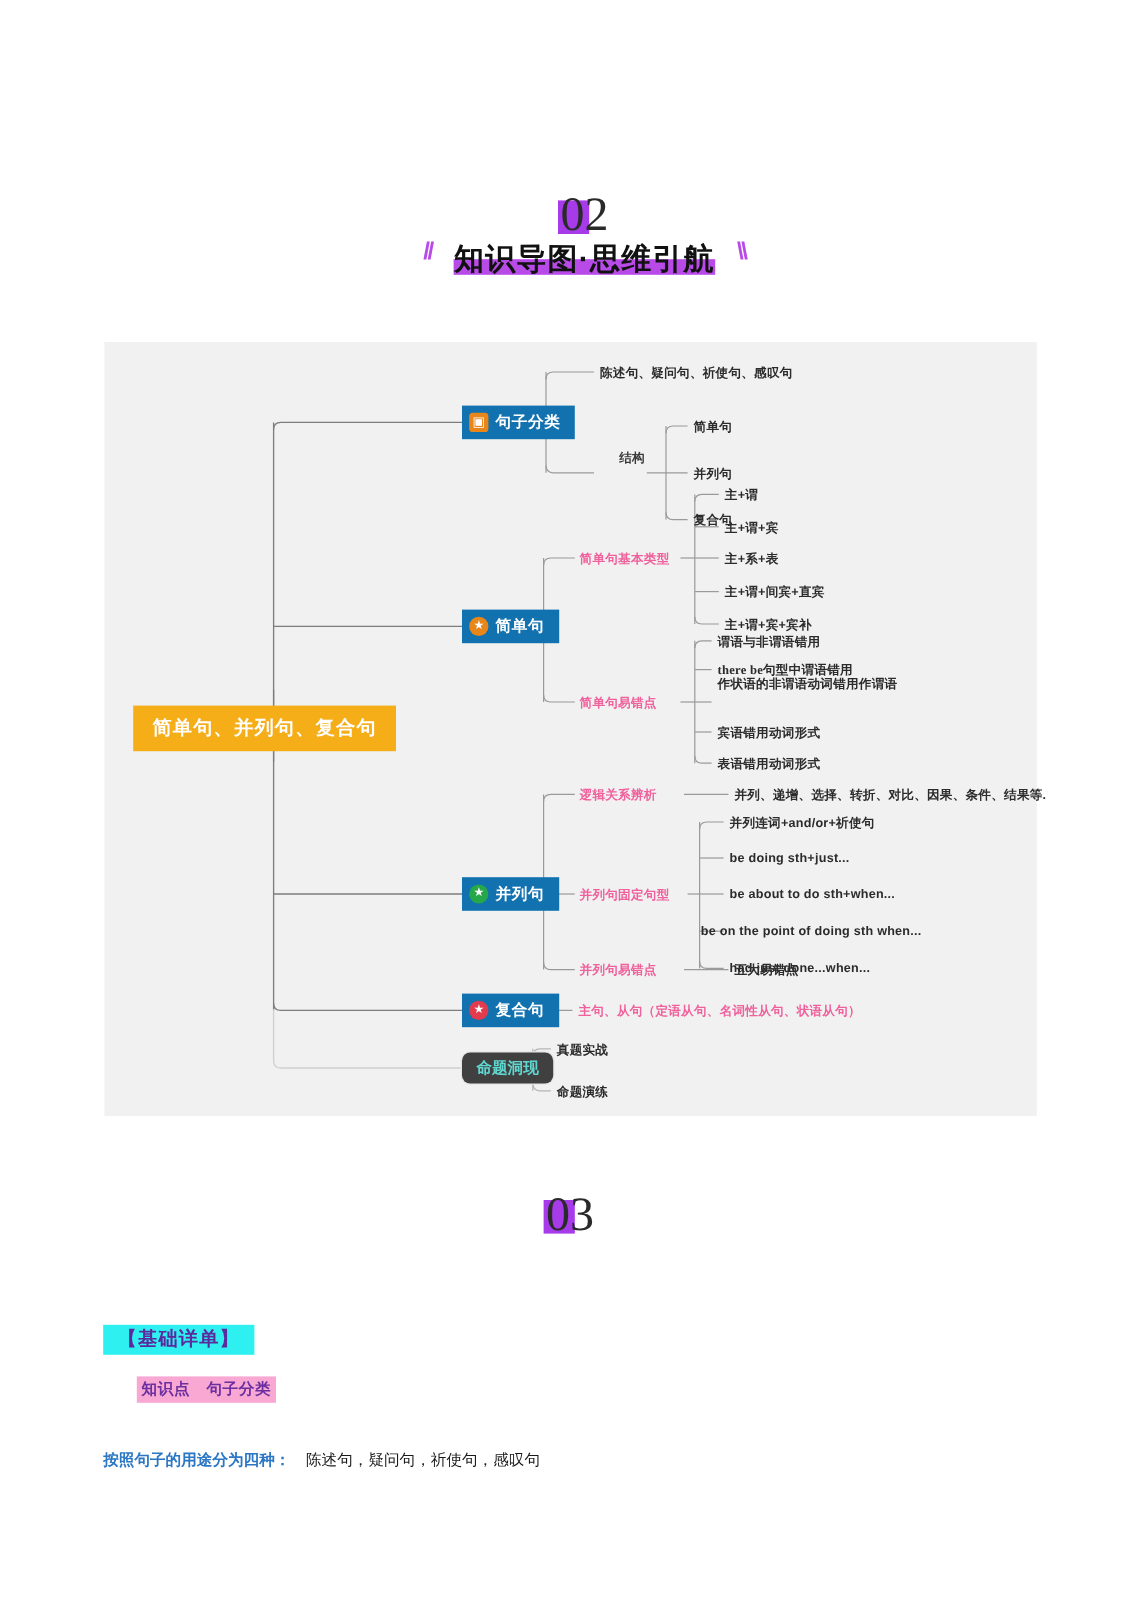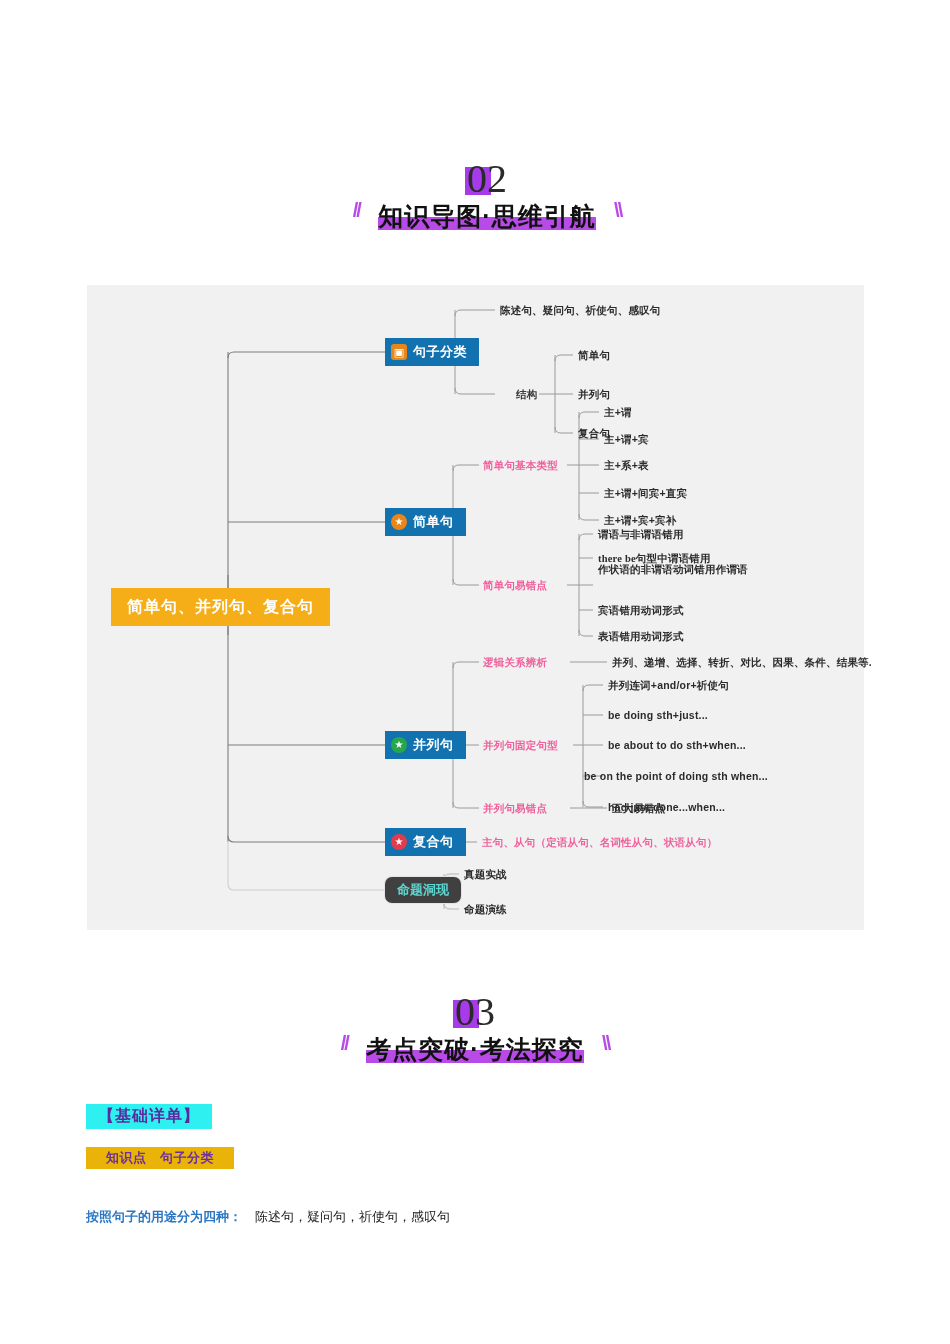--- a/index.html
+++ b/index.html
@@ -97,23 +97,23 @@
 
   
   .hl-cyan {
     position:absolute;
     background:#2ff0f0;
     color:#5b2a9e; font-weight:700; font-size: 16px;
     padding: 2px 12px; letter-spacing:1px; white-space:nowrap;
   }
   .hl-gray {
     position:absolute;
-    background:#eab308;
+    background:#f9a8d4;
     color:#6b2fa0; font-weight:700; font-size: 13px;
-    padding: 2px 20px; letter-spacing:.5px; white-space:nowrap;
+    padding: 2px 4px; letter-spacing:.5px; white-space:nowrap;margin-left:28px;
   }
   .body-line {
     position:absolute; font-size: 13px; white-space:nowrap;
     font-family: "Liberation Serif","DejaVu Serif", serif;
   }
   .body-line .blue { color:#2b77c4; font-weight:700; }
   .body-line .black { color:#1a1a1a; }
 </style>
 </head>
 <body>
@@ -233,21 +233,21 @@
     <div class="node-root">简单句、并列句、复合句</div>
   </div>
 
   <div class="node" style="left:298px; top:53px;">
     <div class="node-box">
       <span class="badge sq" style="background:#e8861a;">▣</span>
       <span class="label">句子分类</span>
     </div>
   </div>
   <div class="leaf" style="left:413px; top:19px;">陈述句、疑问句、祈使句、感叹句</div>
-  <div class="leaf mid" style="left:413px; top:103px;padding-left:16px;">结构</div>
+  <div class="leaf mid" style="left:413px; top:90px;padding-left:16px;">结构</div>
   <div class="leaf" style="left:491px; top:64px;">简单句</div>
   <div class="leaf" style="left:491px; top:103px;">并列句</div>
   <div class="leaf" style="left:491px; top:142px;">复合句</div>
 
   <div class="node" style="left:298px; top:223px;">
     <div class="node-box">
       <span class="badge" style="background:#e8861a;">★</span>
       <span class="label">简单句</span>
     </div>
   </div>
@@ -300,28 +300,20 @@
   <div class="leaf" style="left:377px; top:583px;">真题实战</div>
   <div class="leaf" style="left:377px; top:618px;">命题演练</div>
 
 </div>
 
 <div class="sec-header" style="left:0; top:988px;">
   <div class="sec-num-wrap">
     <span class="sec-num-sq"></span>
     <span class="sec-num">03</span>
   </div>
-  <div style="margin-top:2px;">
-    <span class="slashes slash-l">//</span>
-    <span class="sec-title-wrap">
-      <span class="sec-title-bar"></span>
-      <span class="sec-title">考点突破·考法探究</span>
-    </span>
-    <span class="slashes slash-r">\\</span>
-  </div>
 </div>
 
 <div class="hl-cyan" style="left:86px; top:1104px;">【基础详单】</div>
 
 <div class="hl-gray" style="left:86px; top:1147px;">知识点　句子分类</div>
 
 <div class="body-line" style="left:86px; top:1208px;">
   <span class="blue">按照句子的用途分为四种：</span><span class="black">　陈述句，疑问句，祈使句，感叹句</span>
 </div>
 

